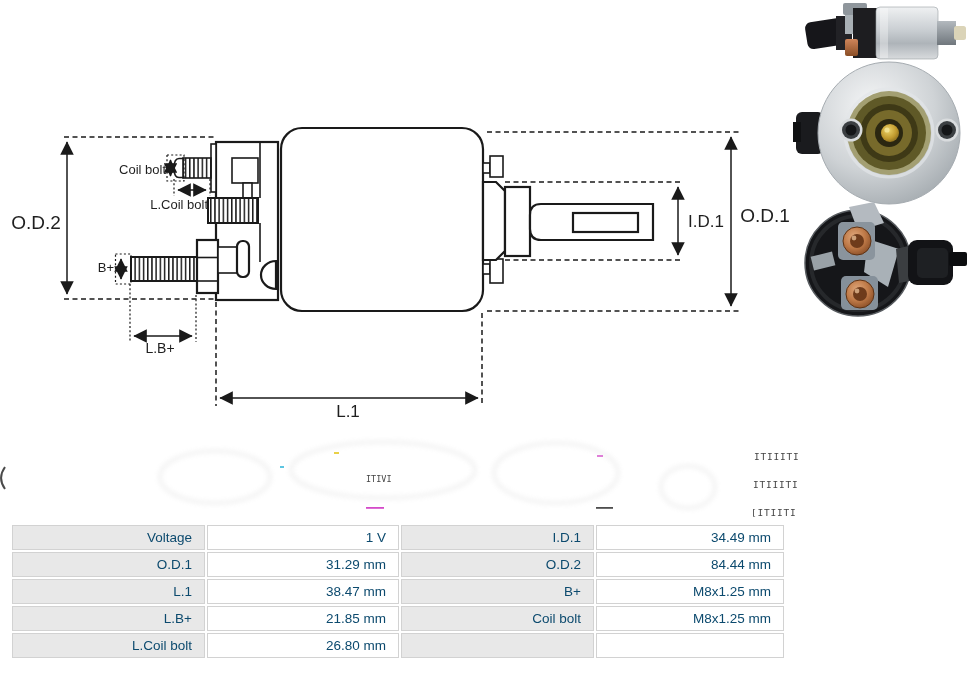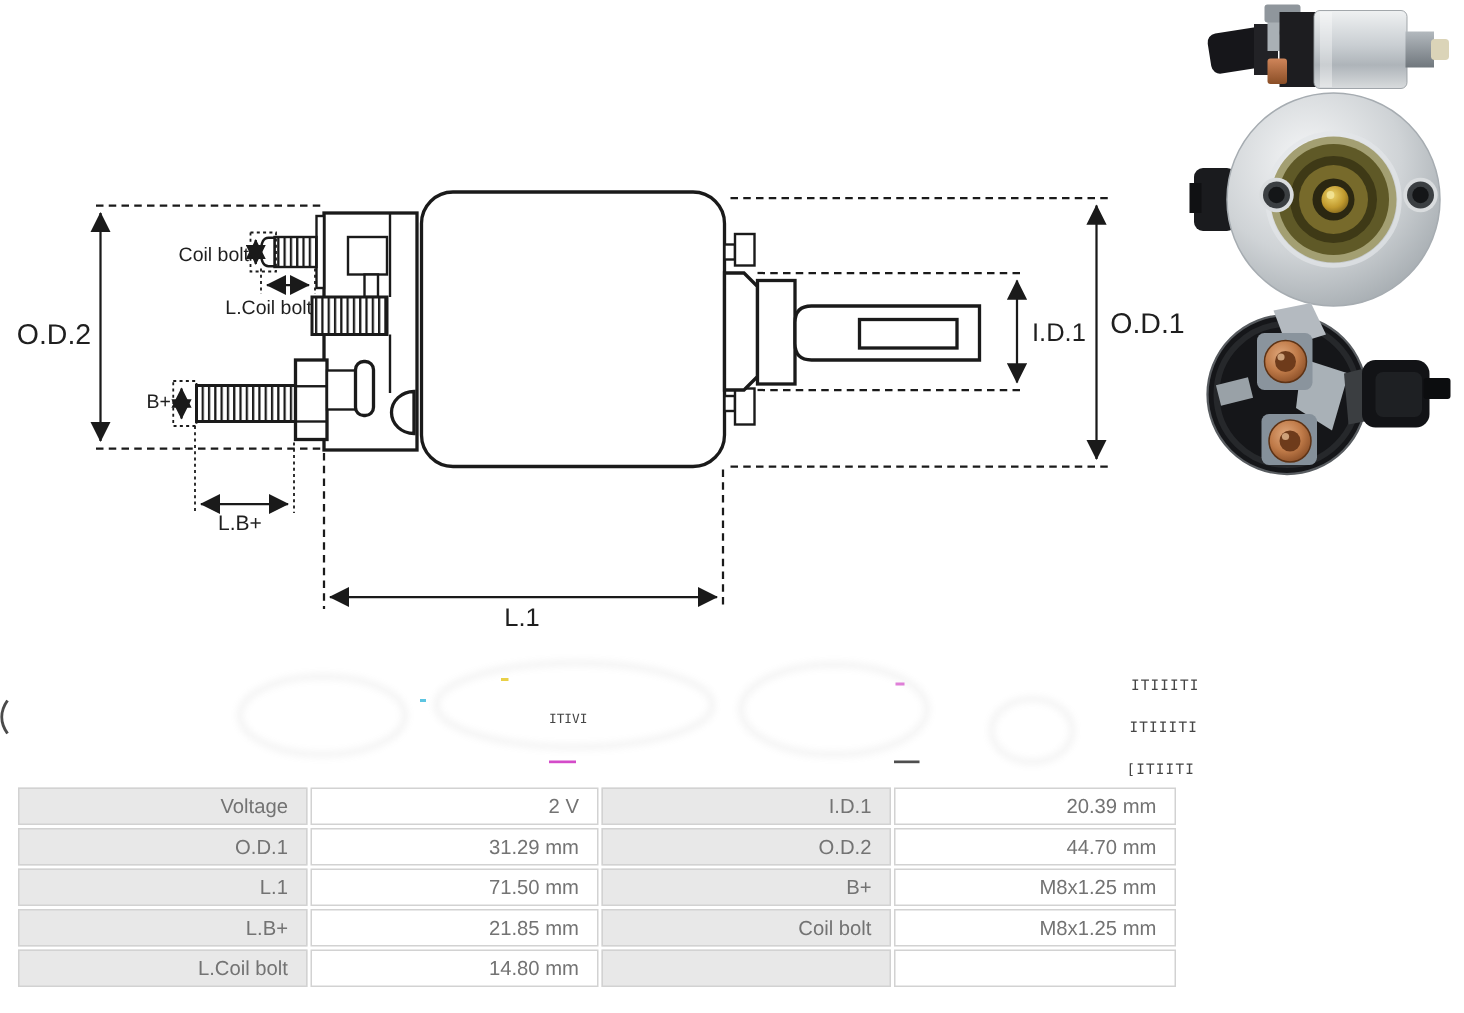--- a/index.html
+++ b/index.html
@@ -10,21 +10,21 @@
   .ln2{fill:none;stroke:#1a1a1a;stroke-width:2.2;}
   .fillw{fill:#fff;}
   .dim{stroke:#1a1a1a;stroke-width:1.5;fill:none;}
   .dsh{stroke:#1a1a1a;stroke-width:1.5;fill:none;stroke-dasharray:5 3.5;}
   .dot{stroke:#1a1a1a;stroke-width:1.2;fill:none;stroke-dasharray:2 2.2;}
   .lbl{fill:#1f1f1f;font-family:"Liberation Sans",sans-serif;}
   .glyph{fill:#454545;font-family:"DejaVu Sans Mono",monospace;}
   table.spec{position:absolute;left:10px;top:523px;border-collapse:separate;border-spacing:2px;
              table-layout:fixed;}
   table.spec td{box-sizing:border-box;height:25px;border:1px solid #d2d2d2;
-                font-size:13.5px;color:#737373;text-align:right;vertical-align:middle;
+                font-size:13.5px;color:#0c4a6e;text-align:right;vertical-align:middle;
                 padding:0 12px 0 4px;overflow:hidden;white-space:nowrap;}
   td.l{background:#e8e8e8;}
   td.v{background:#ffffff;}
 </style>
 </head>
 <body>
 
 <div class="stage">
 
 <svg class="art" viewBox="0 0 976 675">
@@ -233,44 +233,44 @@
   <table class="spec">
     <colgroup>
       <col style="width:193px">
         <col style="width:192px">
         <col style="width:193px">
         <col style="width:188px">
     </colgroup>
     <tbody>
         <tr>
       <td class="l">Voltage</td>
-      <td class="v">2 V</td>
+      <td class="v">1 V</td>
       <td class="l">I.D.1</td>
-      <td class="v">20.39 mm</td>
+      <td class="v">34.49 mm</td>
     </tr>
     <tr>
       <td class="l">O.D.1</td>
       <td class="v">31.29 mm</td>
       <td class="l">O.D.2</td>
-      <td class="v">44.70 mm</td>
+      <td class="v">84.44 mm</td>
     </tr>
     <tr>
       <td class="l">L.1</td>
-      <td class="v">71.50 mm</td>
+      <td class="v">38.47 mm</td>
       <td class="l">B+</td>
       <td class="v">M8x1.25 mm</td>
     </tr>
     <tr>
       <td class="l">L.B+</td>
       <td class="v">21.85 mm</td>
       <td class="l">Coil bolt</td>
       <td class="v">M8x1.25 mm</td>
     </tr>
     <tr>
       <td class="l">L.Coil bolt</td>
-      <td class="v">14.80 mm</td>
+      <td class="v">26.80 mm</td>
       <td class="l"></td>
       <td class="v"></td>
     </tr>
   </tbody>
     </table>
 
 </div>
 
 </body></html>

